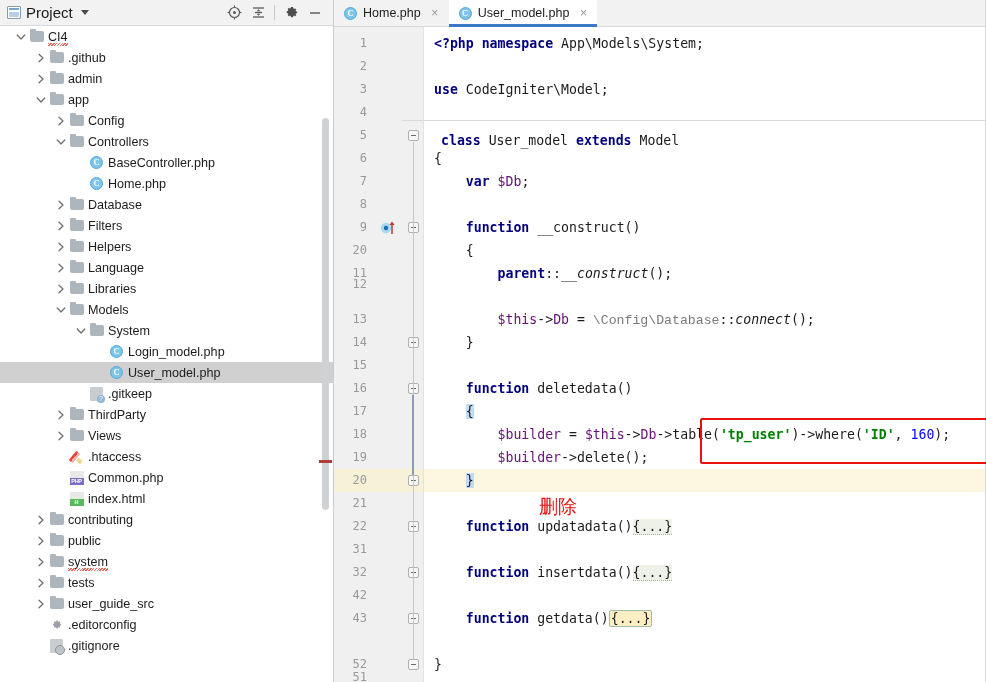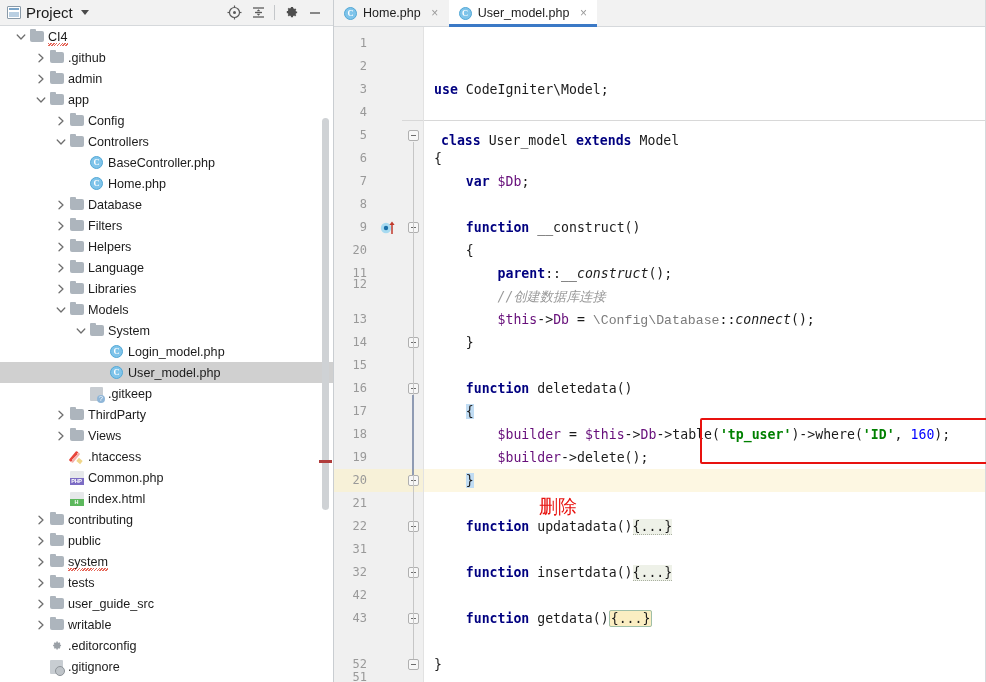--- a/index.html
+++ b/index.html
@@ -745,32 +745,20 @@
             <span class="tw" style="width: 34px; flex: 0 0 34px;"></span>
             <span class="arrow">
               <svg width="8" height="10" viewBox="0 0 8 10">
                 <path d="M2 1.2 L6 5 L2 8.8" fill="none" stroke="#6e6e6e" stroke-width="1.25" stroke-linecap="round" stroke-linejoin="round"></path>
               </svg>
             </span>
             <span class="ticon">
               <span class="ico-folder"></span>
             </span>
             <span class="tlabel">user_guide_src</span>
-          </div>
-          <div class="tree-row">
-            <span class="tw" style="width: 34px; flex: 0 0 34px;"></span>
-            <span class="arrow">
-              <svg width="8" height="10" viewBox="0 0 8 10">
-                <path d="M2 1.2 L6 5 L2 8.8" fill="none" stroke="#6e6e6e" stroke-width="1.25" stroke-linecap="round" stroke-linejoin="round"></path>
-              </svg>
-            </span>
-            <span class="ticon">
-              <span class="ico-folder"></span>
-            </span>
-            <span class="tlabel">writable</span>
           </div>
           <div class="tree-row">
             <span class="tw" style="width: 34px; flex: 0 0 34px;"></span>
             <span class="arrow empty"></span>
             <span class="ticon">
               <span class="ico-gear2">
                 <svg width="13" height="13" viewBox="0 0 16 16">
                   <path fill="#9aa0a6" d="M8 5.4a2.6 2.6 0 1 0 0 5.2 2.6 2.6 0 0 0 0-5.2zm0 4a1.4 1.4 0 1 1 0-2.8 1.4 1.4 0 0 1 0 2.8z"></path>
                   <path fill="#9aa0a6" d="M13.6 7.1h-1.1c-.1-.4-.25-.77-.46-1.1l.78-.78-1.3-1.3-.78.78c-.33-.2-.7-.36-1.1-.46V3.1H7.8v1.14c-.4.1-.77.25-1.1.46l-.78-.78-1.3 1.3.78.78c-.2.33-.36.7-.46 1.1H3.8v1.84h1.14c.1.4.25.77.46 1.1l-.78.78 1.3 1.3.78-.78c.33.2.7.36 1.1.46v1.14h1.84v-1.14c.4-.1.77-.25 1.1-.46l.78.78 1.3-1.3-.78-.78c.2-.33.36-.7.46-1.1h1.1V7.1z"></path>
                 </svg>
@@ -859,31 +847,31 @@
           <div class="fold-mark plusmark" style="top: 494px;"></div>
           <div class="fold-mark plusmark" style="top: 540px;"></div>
           <div class="fold-mark plusmark" style="top: 586px;"></div>
           <div class="fold-mark" style="top: 632px;"></div>
           <div class="fold-line" style="top: 115px; height: 517px;"></div>
           <div class="fold-line" style="top: 207px; height: 103px;"></div>
           <div class="fold-line active" style="top: 368px; height: 80px;"></div>
         </div>
       <div id="code-surface">
           <div class="hlrow" style="top: 442px;"></div>
+          <div class="codeline" style="top: 5px;"><span class="kw">&lt;?php namespace</span> App\Models\System;</div>
           <div class="codeline" style="top: 28px;"></div>
           <div class="codeline" style="top: 51px;"><span class="kw">use</span> CodeIgniter\Model;</div>
           <div class="codeline" style="top: 74px;"></div>
           <div class="codeline" style="top: 102px; margin-left: 7px;"><span class="kw">class</span> User_model <span class="kw">extends</span> Model</div>
           <div class="codeline" style="top: 120px;">{</div>
           <div class="codeline" style="top: 143px;">    <span class="kw">var</span> <span class="var">$Db</span>;</div>
           <div class="codeline" style="top: 166px;"></div>
           <div class="codeline" style="top: 189px;">    <span class="kw">function</span> __construct()</div>
           <div class="codeline" style="top: 212px;">    {</div>
           <div class="codeline" style="top: 235px;">        <span class="kw">parent</span>::<span class="ital">__construct</span>();</div>
-          <div class="codeline" style="top: 258px;">        <span class="com">//创建数据库连接</span></div>
           <div class="codeline" style="top: 281px;">        <span class="var">$this</span>-&gt;<span class="var">Db</span> = <span class="gray">\Config\Database</span>::<span class="ital">connect</span>();</div>
           <div class="codeline" style="top: 304px;">    }</div>
           <div class="codeline" style="top: 327px;"></div>
           <div class="codeline" style="top: 350px;">    <span class="kw">function</span> deletedata()</div>
           <div class="codeline" style="top: 373px;">    <span class="brc-sel">{</span></div>
           <div class="codeline" style="top: 396px;">        <span class="var">$builder</span> = <span class="var">$this</span>-&gt;<span class="var">Db</span>-&gt;table(<span class="str">'tp_user'</span>)-&gt;where(<span class="str">'ID'</span>, <span class="num">160</span>);</div>
           <div class="codeline" style="top: 419px;">        <span class="var">$builder</span>-&gt;delete();</div>
           <div class="codeline" style="top: 442px;">    <span class="brc-sel">}</span></div>
           <div class="codeline" style="top: 465px;"></div>
           <div class="codeline" style="top: 488px;">    <span class="kw">function</span> updatadata()<span class="fold-tok">{...}</span></div>

